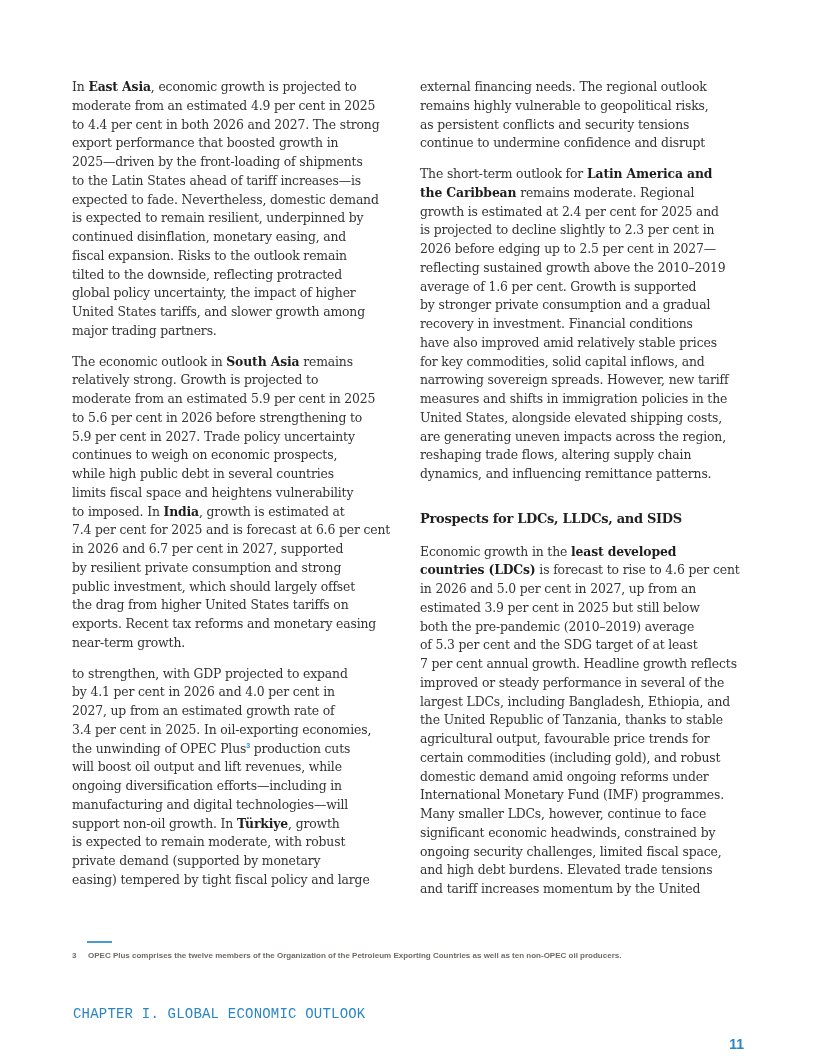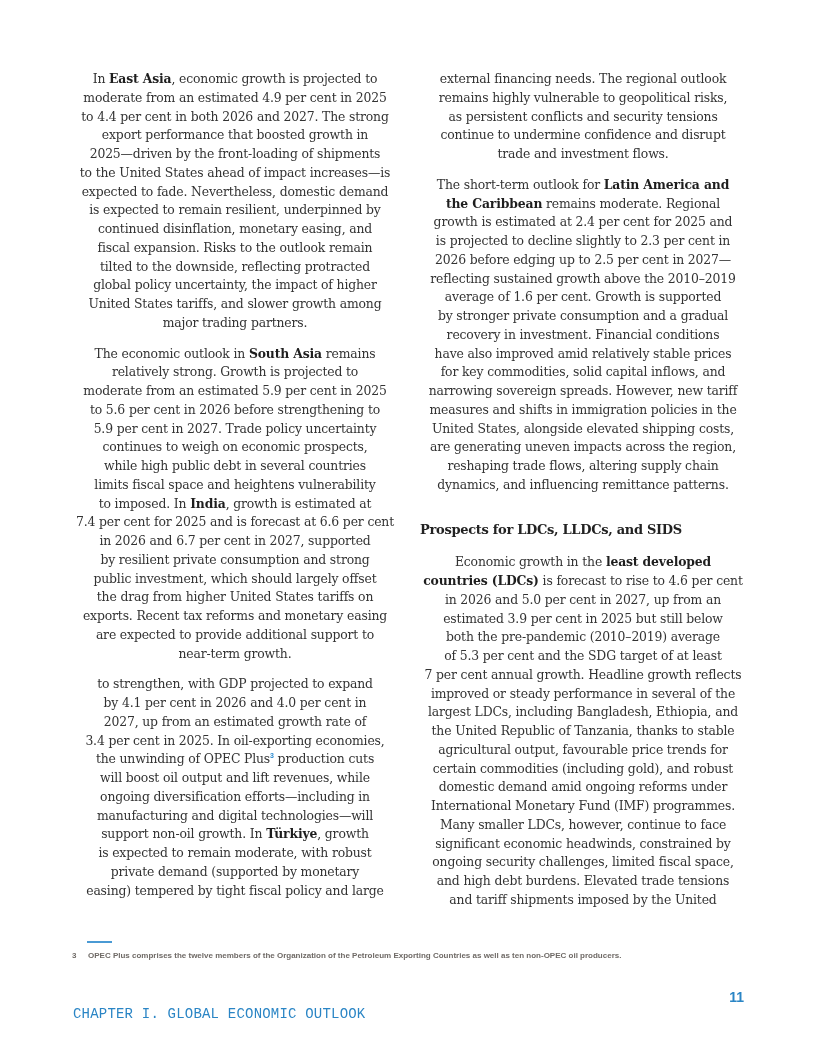--- a/index.html
+++ b/index.html
@@ -6,57 +6,57 @@
     body { width: 816px; height: 1056px; position: relative; overflow: hidden; }
     .col {
       position: absolute; top: 66px; width: 326px;
       font-family: "DejaVu Serif", "Liberation Serif", serif;
       font-size: 12.4px; line-height: 18.75px; color: #333333;
       letter-spacing: -0.15px;
     }
     .col.left { left: 72px; }
     .col.right { left: 420px; }
     .line { display: block; white-space: nowrap; height: 18.75px; }
-    .para { margin: 4px 0 12px 0; text-align: center; }
+    .para { margin: 12px 0 12px 0; }
     .b { font-weight: bold; color: #1e1e1e; }
     sup.fn { font-size: 7px; color: #2a8ad0; font-weight: bold; vertical-align: 5px; line-height: 0; font-family: "Liberation Sans", sans-serif; }
     h2.section-heading {
       font-family: "DejaVu Serif", "Liberation Serif", serif;
       font-weight: bold; font-size: 13px; color: #222222;
       margin: 26px 0 14px 0; letter-spacing: -0.3px; white-space: nowrap;
     }
     .fn-rule { position: absolute; left: 87px; top: 941px; width: 25px; height: 2px; background: #4a9ad4; }
     .footnote {
       position: absolute; left: 72px; top: 951px;
       font-family: "Liberation Sans", sans-serif; font-size: 8px; font-weight: bold;
       color: #6f6a66; white-space: nowrap;
     }
     .footnote .fn-num { display: inline-block; width: 16px; }
     .footer-chapter {
       position: absolute; left: 73px; top: 1006px;
       font-family: Liberation Mono, monospace; font-size: 14px; color: #2a85c5;
       letter-spacing: 0.2px; white-space: nowrap;
     }
     .footer-page {
-      position: absolute; right: 72px; top: 989px;
+      position: absolute; right: 72px; top: 1036px;
       font-family: "Liberation Sans", sans-serif; font-size: 14px; font-weight: bold; color: #2a85c5;
     }
   </style>
 </head>
 <body>
 
 <div class="col left">
 
   <div class="para">
     <span class="line"><span>In </span><span class="b">East Asia</span><span>, economic growth is projected to</span></span>
     <span class="line">moderate from an estimated 4.9 per cent in 2025</span>
     <span class="line">to 4.4 per cent in both 2026 and 2027. The strong</span>
     <span class="line">export performance that boosted growth in</span>
     <span class="line">2025—driven by the front-loading of shipments</span>
-    <span class="line">to the United States ahead of impact increases—is</span>
+    <span class="line">to the Latin States ahead of tariff increases—is</span>
     <span class="line">expected to fade. Nevertheless, domestic demand</span>
     <span class="line">is expected to remain resilient, underpinned by</span>
     <span class="line">continued disinflation, monetary easing, and</span>
     <span class="line">fiscal expansion. Risks to the outlook remain</span>
     <span class="line">tilted to the downside, reflecting protracted</span>
     <span class="line">global policy uncertainty, the impact of higher</span>
     <span class="line">United States tariffs, and slower growth among</span>
     <span class="line">major trading partners.</span>
   </div>
 
@@ -69,21 +69,20 @@
     <span class="line">continues to weigh on economic prospects,</span>
     <span class="line">while high public debt in several countries</span>
     <span class="line">limits fiscal space and heightens vulnerability</span>
     <span class="line"><span>to imposed. In </span><span class="b">India</span><span>, growth is estimated at</span></span>
     <span class="line">7.4 per cent for 2025 and is forecast at 6.6 per cent</span>
     <span class="line">in 2026 and 6.7 per cent in 2027, supported</span>
     <span class="line">by resilient private consumption and strong</span>
     <span class="line">public investment, which should largely offset</span>
     <span class="line">the drag from higher United States tariffs on</span>
     <span class="line">exports. Recent tax reforms and monetary easing</span>
-    <span class="line">are expected to provide additional support to</span>
     <span class="line">near-term growth.</span>
   </div>
 
   <div class="para">
     <span class="line">to strengthen, with GDP projected to expand</span>
     <span class="line">by 4.1 per cent in 2026 and 4.0 per cent in</span>
     <span class="line">2027, up from an estimated growth rate of</span>
     <span class="line">3.4 per cent in 2025. In oil-exporting economies,</span>
     <span class="line"><span>the unwinding of OPEC Plus</span><sup class="fn">3</sup><span> production cuts</span></span>
     <span class="line">will boost oil output and lift revenues, while</span>
@@ -96,21 +95,20 @@
   </div>
 </div>
 
 <div class="col right">
 
   <div class="para">
     <span class="line">external financing needs. The regional outlook</span>
     <span class="line">remains highly vulnerable to geopolitical risks,</span>
     <span class="line">as persistent conflicts and security tensions</span>
     <span class="line">continue to undermine confidence and disrupt</span>
-    <span class="line">trade and investment flows.</span>
   </div>
 
   <div class="para">
     <span class="line"><span>The short-term outlook for </span><span class="b">Latin America and</span></span>
     <span class="line"><span class="b">the Caribbean</span><span> remains moderate. Regional</span></span>
     <span class="line">growth is estimated at 2.4 per cent for 2025 and</span>
     <span class="line">is projected to decline slightly to 2.3 per cent in</span>
     <span class="line">2026 before edging up to 2.5 per cent in 2027—</span>
     <span class="line">reflecting sustained growth above the 2010–2019</span>
     <span class="line">average of 1.6 per cent. Growth is supported</span>
@@ -140,21 +138,21 @@
     <span class="line">largest LDCs, including Bangladesh, Ethiopia, and</span>
     <span class="line">the United Republic of Tanzania, thanks to stable</span>
     <span class="line">agricultural output, favourable price trends for</span>
     <span class="line">certain commodities (including gold), and robust</span>
     <span class="line">domestic demand amid ongoing reforms under</span>
     <span class="line">International Monetary Fund (IMF) programmes.</span>
     <span class="line">Many smaller LDCs, however, continue to face</span>
     <span class="line">significant economic headwinds, constrained by</span>
     <span class="line">ongoing security challenges, limited fiscal space,</span>
     <span class="line">and high debt burdens. Elevated trade tensions</span>
-    <span class="line">and tariff shipments imposed by the United</span>
+    <span class="line">and tariff increases momentum by the United</span>
   </div>
 </div>
 
 <div class="fn-rule"></div>
 <div class="footnote">
   <span class="fn-num">3</span><span>OPEC Plus comprises the twelve members of the Organization of the Petroleum Exporting Countries as well as ten non-OPEC oil producers.</span>
 </div>
 
 <div class="footer-chapter">CHAPTER I. GLOBAL ECONOMIC OUTLOOK</div>
 <div class="footer-page">11</div>

